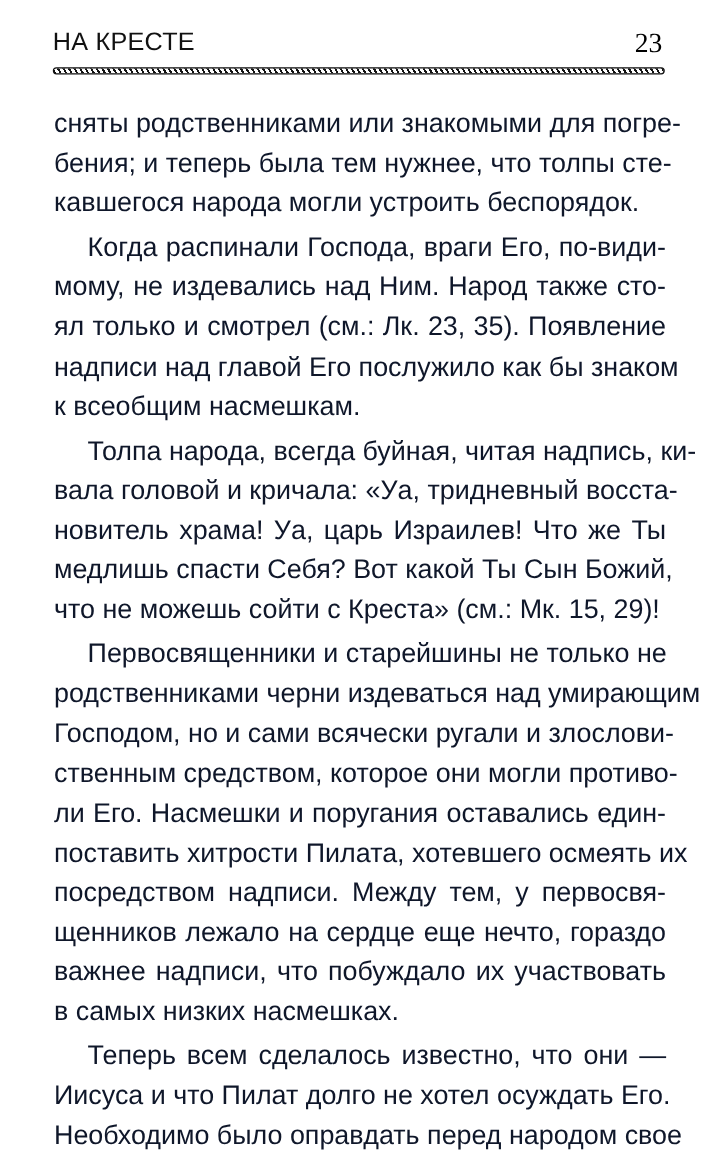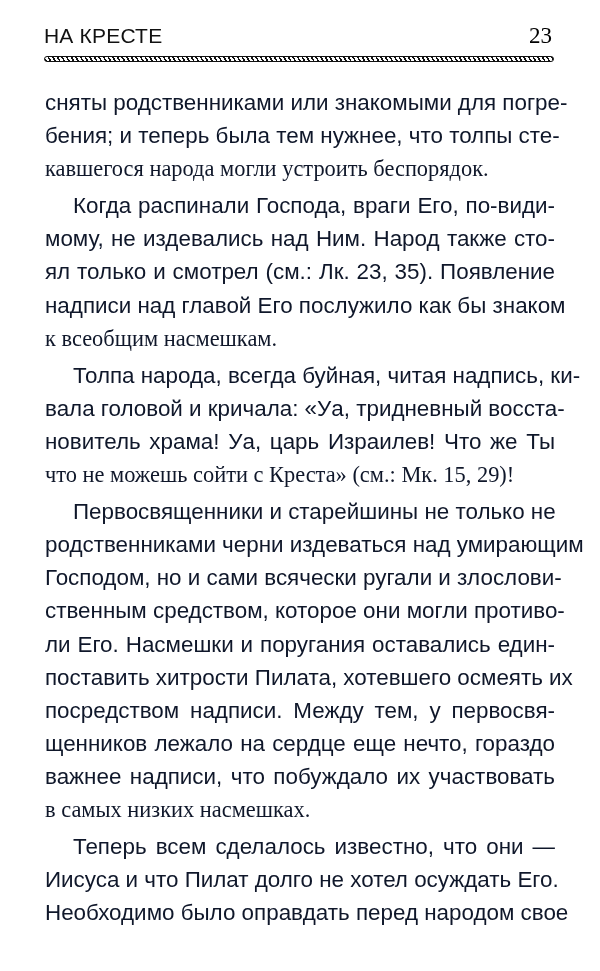--- a/index.html
+++ b/index.html
@@ -80,21 +80,20 @@
     }
     .para .line {
       display: block;
       text-align: justify;
       text-align-last: justify;
       white-space: nowrap;
       overflow: visible;
     }
     .para .line.last {
       text-align-last: left;
-      font-family: Liberation Serif, serif;
     }
     .para .line.indent {
       text-indent: 28px;
     }
     .para-gap {
       height: 4px;
     }
   </style>
 </head>
 <body>
@@ -123,20 +122,21 @@
       <span class="line">ял только и смотрел (см.: Лк. 23, 35). Появление</span>
       <span class="line">надписи над главой Его послужило как бы знаком</span>
       <span class="line last">к всеобщим насмешкам.</span>
     </p>
     <div class="para-gap"></div>
 
     <p class="para">
       <span class="line indent">Толпа народа, всегда буйная, читая надпись, ки-</span>
       <span class="line">вала головой и кричала: «Уа, тридневный восста-</span>
       <span class="line">новитель храма! Уа, царь Израилев! Что же Ты</span>
+      <span class="line">медлишь спасти Себя? Вот какой Ты Сын Божий,</span>
       <span class="line last">что не можешь сойти с Креста» (см.: Мк. 15, 29)!</span>
     </p>
     <div class="para-gap"></div>
 
     <p class="para">
       <span class="line indent">Первосвященники и старейшины не только не</span>
       <span class="line">родственниками черни издеваться над умирающим</span>
       <span class="line">Господом, но и сами всячески ругали и злослови-</span>
       <span class="line">ственным средством, которое они могли противо-</span>
       <span class="line">ли Его. Насмешки и поругания оставались един-</span>

